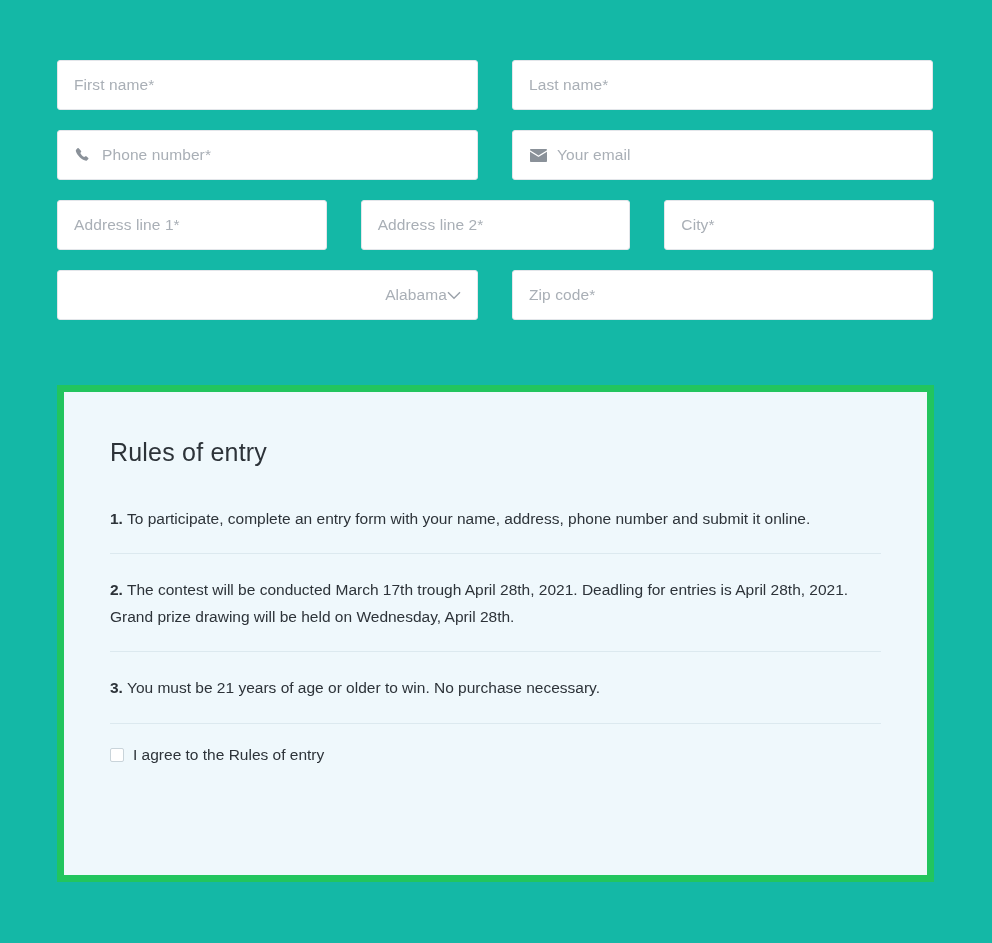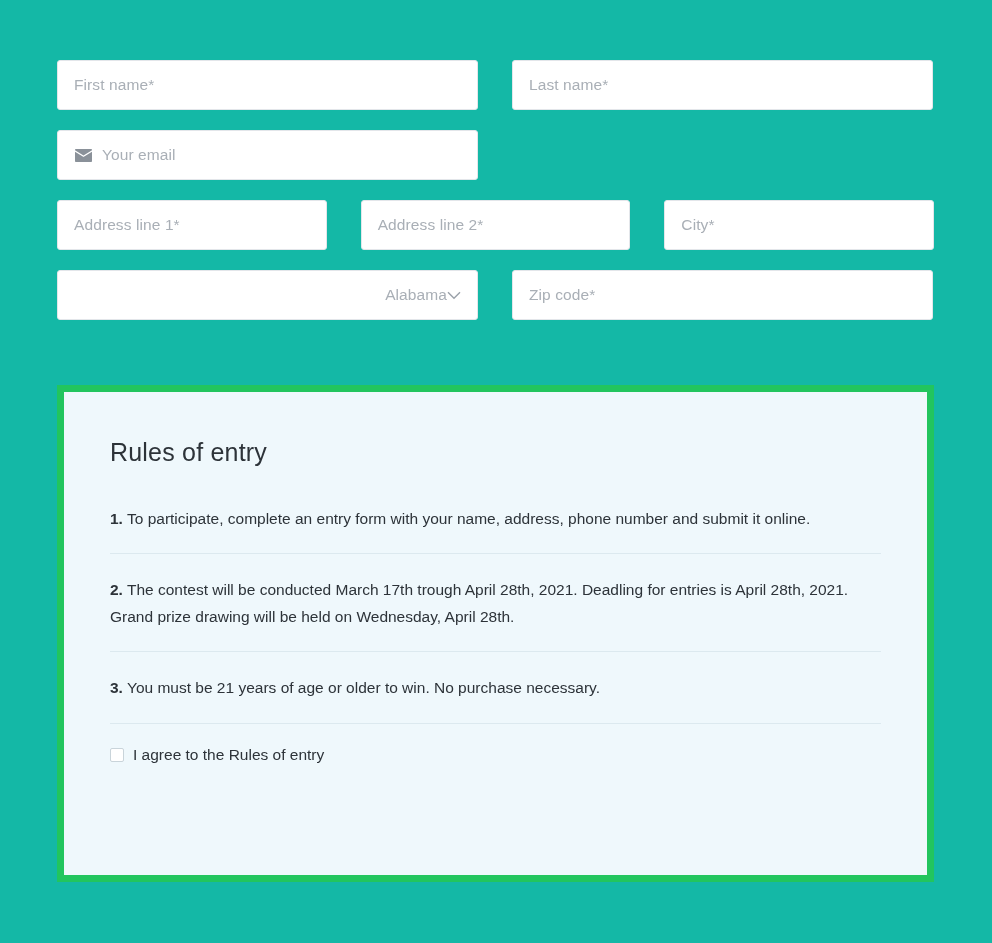--- a/index.html
+++ b/index.html
@@ -155,20 +155,28 @@
         <span class="ph">First name*</span>
       </div>
       <div class="field">
         <span class="ph">Last name*</span>
       </div>
     </div>
 
     <div class="row row-two">
       <div class="field">
         <span class="icon">
+          <svg width="16" height="16" viewBox="0 0 16 16" fill="currentColor">
+              <path d="M3.6 1.2c-.3-.3-.8-.3-1.1 0L1.3 2.4c-.5.5-.6 1.2-.4 1.9.6 1.9 1.9 4 3.6 5.7 1.7 1.7 3.8 3 5.7 3.6.7.2 1.4.1 1.9-.4l1.2-1.2c.3-.3.3-.8 0-1.1l-2-1.6c-.3-.2-.7-.2-1 0l-1 .8c-.8-.4-1.6-1-2.3-1.7-.7-.7-1.3-1.5-1.7-2.3l.8-1c.2-.3.2-.7 0-1l-1.5-1.9z"></path>
+            </svg>
+        </span>
+        <span class="ph">Phone number*</span>
+      </div>
+      <div class="field">
+        <span class="icon">
           <svg width="17" height="13" viewBox="0 0 17 13" fill="currentColor">
               <path d="M1 0h15c.55 0 1 .45 1 1v.3L8.5 6.6 0 1.3V1c0-.55.45-1 1-1zM0 2.7l8.2 5.1c.2.12.4.12.6 0L17 2.7V12c0 .55-.45 1-1 1H1c-.55 0-1-.45-1-1V2.7z"></path>
             </svg>
         </span>
         <span class="ph">Your email</span>
       </div>
     </div>
 
     <div class="row row-three">
       <div class="field">

